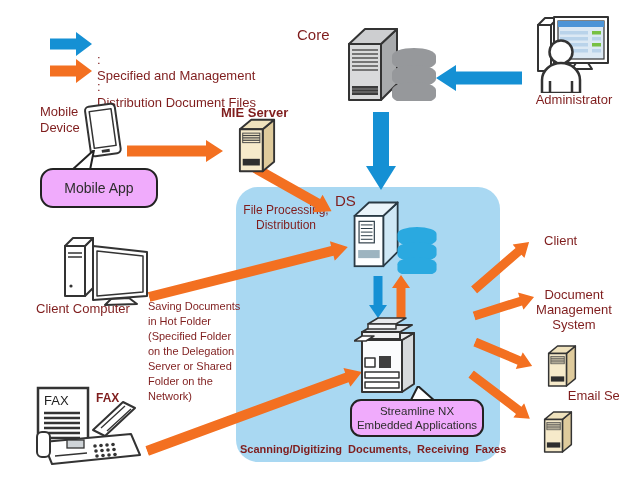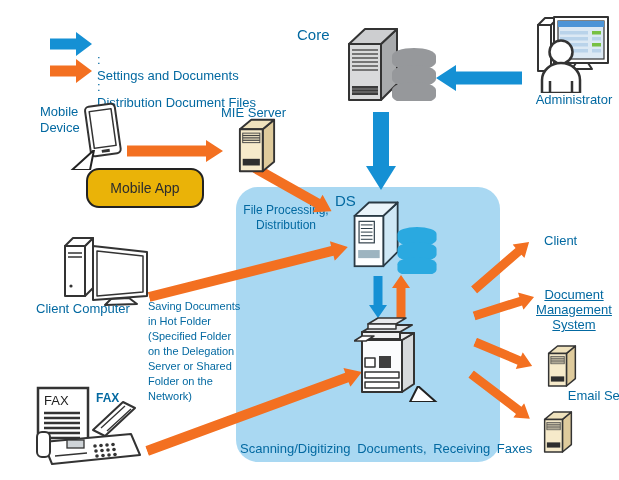--- a/index.html
+++ b/index.html
@@ -1,60 +1,60 @@
 <!DOCTYPE html>
 <html><head>
 <meta charset="utf-8">
 <style>
   html,body{margin:0;padding:0;background:#fff;}
   #stage{position:relative;width:619px;height:480px;background:#fff;overflow:hidden;
          font-family:"Liberation Sans",sans-serif;color:#2d2d2d;}
   .abs{position:absolute;}
-  .lbl{position:absolute;font-size:13px;line-height:16px;color:#0369a1;white-space:pre-line;}
+  .lbl{position:absolute;font-size:13px;line-height:16px;color:#7f1d1d;white-space:pre-line;}
   .big{font-size:15px;}
   .small{font-size:11px;line-height:15px;}
   .ctr{text-align:center;}
   .bold{font-weight:bold;}
   .arr{position:absolute;transform-origin:0 50%;}
   .blue{fill:#1590D4;}
   .orange{fill:#F37021;}
   #dsbox{position:absolute;left:236px;top:187px;width:264px;height:275px;
          background:#A9D8F2;border-radius:22px;}
-  .bubble{position:absolute;background:#eab308;border:2px solid #222;border-radius:13px;
-          display:flex;align-items:center;justify-content:center;text-align:center;margin-left:46px;}
+  .bubble{position:absolute;background:#f0abfc;border:2px solid #222;border-radius:13px;
+          display:flex;align-items:center;justify-content:center;text-align:center;}
   .ol{stroke:#333;stroke-width:2;stroke-linejoin:round;}
   .ol15{stroke:#333;stroke-width:1.5;stroke-linejoin:round;}
   .thin{stroke:#4a4a4a;stroke-width:1.4;}
   #footer-text{word-spacing:3px;white-space:nowrap;}
 </style>
 </head>
 <body>
 
 <div id="stage">
 
   <svg class="arr" style="left:50px;top:32px;" width="42" height="24">
     <polygon class="blue" points="0,6.5 26,6.5 26,0 42,12 26,24 26,17.5 0,17.5"></polygon>
   </svg>
   <div class="lbl" style="left:97px;top:36px;">
     <span>:</span>&nbsp;
-    <span>Settings and Documents</span>
+    <span>Specified and Management</span>
   </div>
   <svg class="arr" style="left:50px;top:59px;" width="42" height="24">
     <polygon class="orange" points="0,6.5 26,6.5 26,0 42,12 26,24 26,17.5 0,17.5"></polygon>
   </svg>
   <div class="lbl" style="left:97px;top:63px;">
     <span>:</span>&nbsp;
     <span>Distribution Document Files</span>
   </div>
 
   <div id="dsbox"></div>
   <div class="lbl ctr" style="left:238px;top:203px;width:96px;font-size:12px;line-height:15px;">File Processing,
 Distribution</div>
   <div class="lbl big" style="left:327px;top:193px;margin-left:8px;">DS</div>
-  <div class="lbl ctr" id="footer-text" style="left:240px;top:441px;width:258px;font-size:13px;">Scanning/Digitizing Documents, Receiving Faxes</div>
+  <div class="lbl ctr" id="footer-text" style="left:240px;top:441px;width:258px;font-size:11px;font-weight:bold;">Scanning/Digitizing Documents, Receiving Faxes</div>
 
   <svg class="arr" style="left:522px;top:65px;transform:rotate(180deg);" width="86" height="26">
     <polygon class="blue" points="0,6.5 66,6.5 66,0 86,13 66,26 66,19.5 0,19.5"></polygon>
   </svg>
 
   <svg class="arr" style="left:381px;top:97px;transform:rotate(90deg);" width="78" height="30">
     <polygon class="blue" points="0,7 54,7 54,0 78,15 54,30 54,23 0,23"></polygon>
   </svg>
 
   <svg class="arr" style="left:127px;top:140px;" width="96" height="22">
@@ -148,21 +148,21 @@
     <rect class="ol15" x="7" y="7" width="22" height="37" fill="#fff"></rect>
     <rect x="14" y="46.5" width="8" height="3" fill="#333"></rect>
   </svg>
   <svg class="abs" style="left:66px;top:150px;" width="36" height="20">
     <polygon points="28,0 6,20 24,20" fill="#fff" stroke="#222" stroke-width="2"></polygon>
   </svg>
   <div class="bubble" style="left:40px;top:168px;width:114px;height:36px;font-size:14px;">
     <span>Mobile App</span>
   </div>
 
-  <div class="lbl" style="left:221px;top:105px;">MIE Server</div>
+  <div class="lbl" style="left:221px;top:105px;font-weight:bold;">MIE Server</div>
   <svg class="abs" style="left:236px;top:116px;" width="42" height="59" viewBox="0 0 44 62">
     <polygon class="ol" points="28,14 40,4 40,48 28,58" fill="#DFCB9C"></polygon>
     <polygon class="ol" points="4,14 16,4 40,4 28,14" fill="#EFE2BD"></polygon>
     <rect class="ol" x="4" y="14" width="24" height="44" fill="#F6EACA"></rect>
     <rect x="7" y="18" width="18" height="10" fill="none" stroke="#444" stroke-width="1"></rect>
     <g stroke="#444" stroke-width="1.3">
       <line x1="7" y1="20.5" x2="25" y2="20.5"></line>
         <line x1="7" y1="23" x2="25" y2="23"></line>
         <line x1="7" y1="25.5" x2="25" y2="25.5"></line>
     </g>
@@ -199,20 +199,24 @@
     <rect class="ol15" x="14" y="10" width="28" height="5" fill="#F4F5F6"></rect>
     <polygon class="ol15" points="0,27 8,22 20,22 12,27" fill="#fff"></polygon>
     <rect class="ol15" x="11" y="44" width="10" height="9" fill="#fff"></rect>
     <rect x="25" y="42" width="12" height="12" fill="#3f3f3f"></rect>
     <rect class="ol15" x="11" y="58" width="34" height="6" fill="#fff"></rect>
     <rect class="ol15" x="11" y="68" width="34" height="6" fill="#fff"></rect>
   </svg>
   <svg class="abs" style="left:408px;top:386px;" width="30" height="16">
     <polygon points="10,0 2,16 28,16" fill="#fff" stroke="#222" stroke-width="2"></polygon>
   </svg>
+  <div class="bubble" style="left:350px;top:399px;width:130px;height:34px;font-size:11.5px;line-height:14px;border-radius:11px;white-space:pre-line;">
+    <span>Streamline NX
+Embedded Applications</span>
+  </div>
 
   <svg class="abs" style="left:57px;top:236px;" width="94" height="70" viewBox="0 0 94 70">
     <polygon class="ol" points="28,10 36,2 36,52 28,60" fill="#fff"></polygon>
     <polygon class="ol" points="8,10 16,2 36,2 28,10" fill="#fff"></polygon>
     <rect class="ol" x="8" y="10" width="20" height="50" fill="#fff"></rect>
     <line x1="11" y1="17" x2="25" y2="17" stroke="#333" stroke-width="1.5"></line>
     <line x1="11" y1="21" x2="25" y2="21" stroke="#333" stroke-width="1.5"></line>
     <circle cx="14" cy="50" r="1.6" fill="#333"></circle>
     <polygon class="ol" points="36,10 90,16 90,60 36,64" fill="#fff"></polygon>
     <polygon class="ol15" points="40,15 86,20 86,56 40,60" fill="#fff"></polygon>
@@ -257,21 +261,21 @@
         <circle cx="81" cy="51.5" r="1.8"></circle>
       <circle cx="64" cy="58" r="1.8"></circle>
         <circle cx="70" cy="57.5" r="1.8"></circle>
         <circle cx="76" cy="57" r="1.8"></circle>
         <circle cx="82" cy="56.5" r="1.8"></circle>
     </g>
     <line x1="22" y1="58" x2="54" y2="55" stroke="#333" stroke-width="1.5"></line>
   </svg>
 
   <div class="lbl" style="left:544px;top:233px;">Client</div>
-  <div class="lbl ctr" style="left:532px;top:287px;width:84px;line-height:15px;text-decoration:underline;">Document
+  <div class="lbl ctr" style="left:532px;top:287px;width:84px;line-height:15px;">Document
 Management
 System</div>
 
   <svg class="abs" style="left:545px;top:343px;" width="34" height="46" viewBox="0 0 44 62">
     <polygon class="ol" points="28,14 40,4 40,48 28,58" fill="#DFCB9C"></polygon>
     <polygon class="ol" points="4,14 16,4 40,4 28,14" fill="#EFE2BD"></polygon>
     <rect class="ol" x="4" y="14" width="24" height="44" fill="#F6EACA"></rect>
     <rect x="7" y="18" width="18" height="10" fill="none" stroke="#444" stroke-width="1"></rect>
     <g stroke="#444" stroke-width="1.3">
       <line x1="7" y1="20.5" x2="25" y2="20.5"></line>

